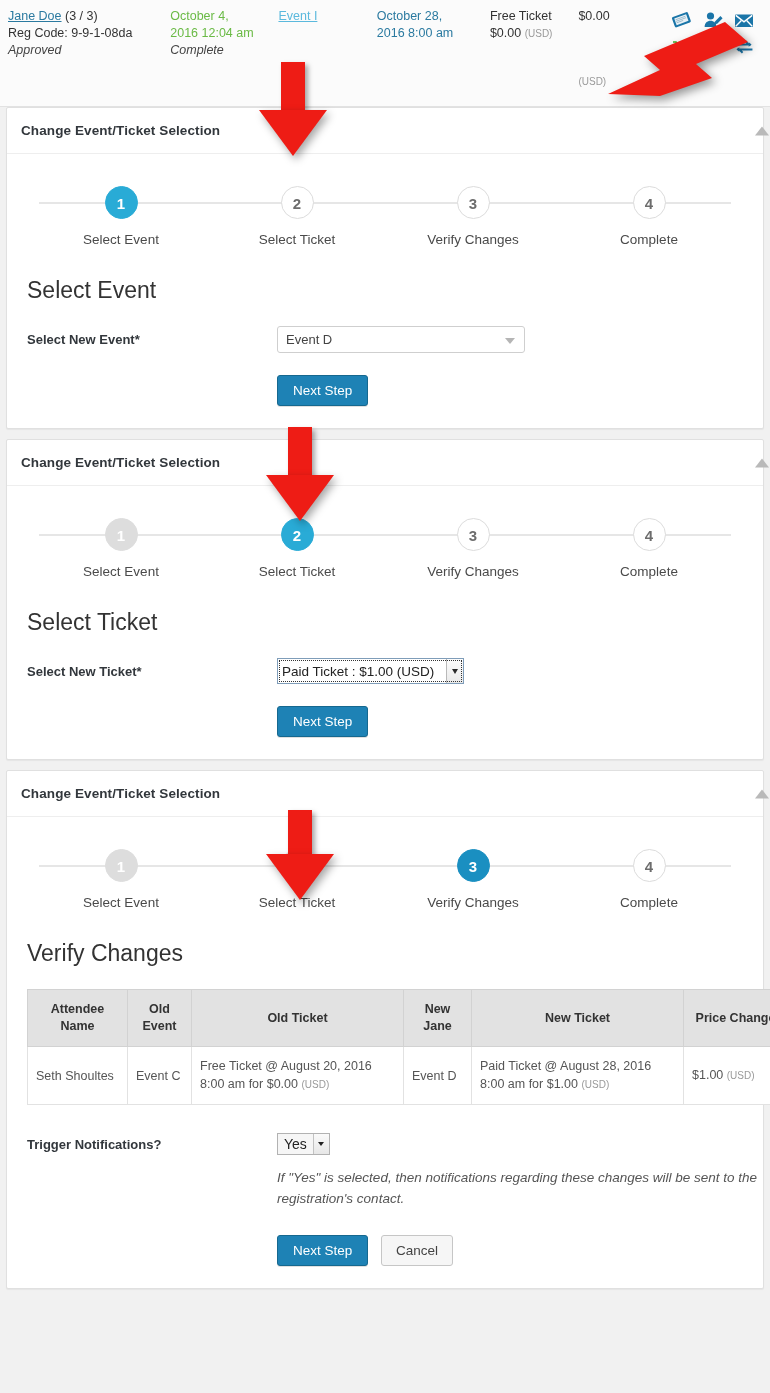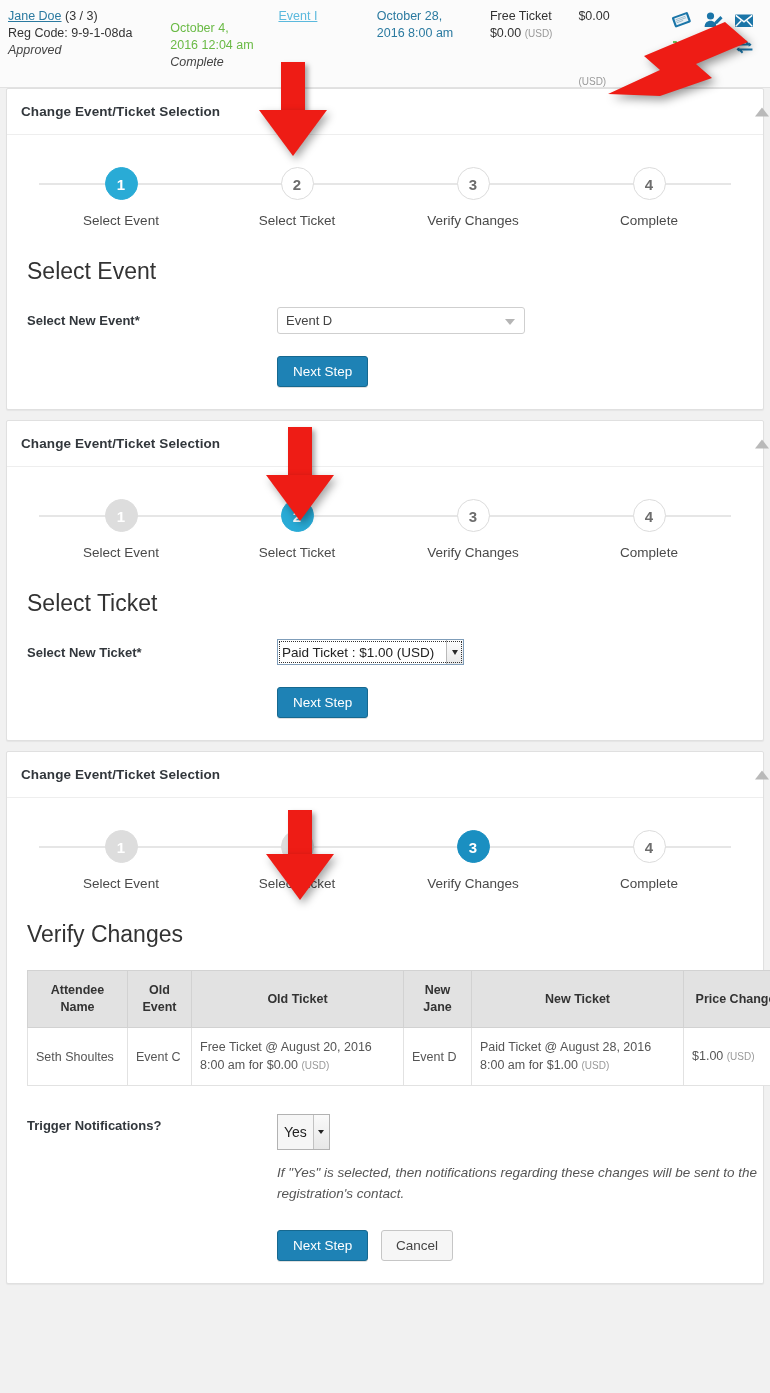--- a/index.html
+++ b/index.html
@@ -13,31 +13,31 @@
     color: #444;
     overflow: hidden;
     position: relative;
   }
 
   
   .reg-header {
     position: relative;
     background: #fbfbfb;
     border-bottom: 1px solid #e2e2e2;
-    height: 88px;
+    height: 107px;
     padding: 8px 0 0 0;
   }
   .reg-cols {
     display: flex;
     align-items: flex-start;
     padding: 0 8px;
   }
   .reg-col { line-height: 17px; font-size: 12.5px; }
   .c-name     { width: 165px; }
-  .c-date     { width: 110px; margin-top: 12px; }
+  .c-date     { width: 110px; }
   .c-event    { width: 100px; }
   .c-evdate   { width: 115px; }
   .c-ticket   { width: 90px; }
   .c-price    { width: 85px; }
   .c-icons    { flex: 1; }
 
   .lnk-dark  { color: #2b7aa0; }
   .lnk-light { color: #5bb9dd; }
   .txt-dark  { color: #333; }
   .txt-green { color: #6aba45; }
@@ -204,21 +204,21 @@
     display: flex; align-items: center; justify-content: center;
   }
   .sel-native .nbtn i {
     width: 0; height: 0;
     border-left: 3.5px solid transparent;
     border-right: 3.5px solid transparent;
     border-top: 5px solid #2a2a2a;
     display: block;
   }
   .sel-small {
-    height: 36px;
+    height: 22px;
     border: 1px solid #b2b2b2;
     background: #f6f6f6;
     display: inline-flex;
     align-items: center;
     font-size: 14px;
     color: #222;
     padding-left: 6px;
   }
   .sel-small .nbtn {
     width: 16px; align-self: stretch;

